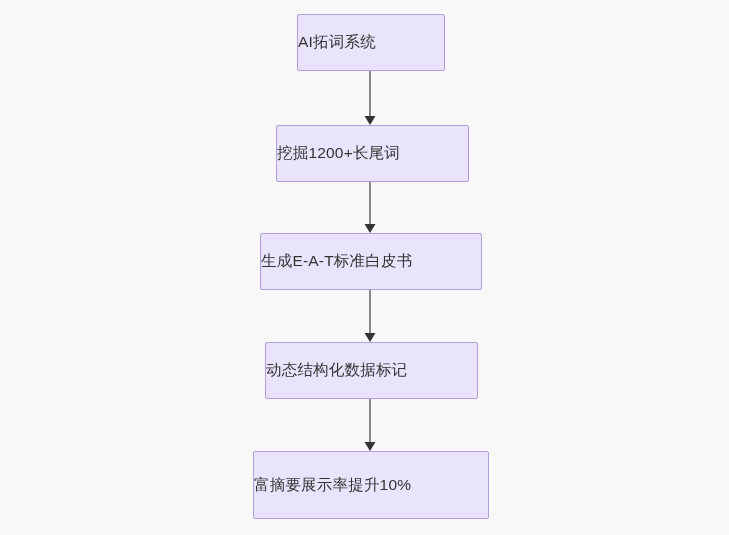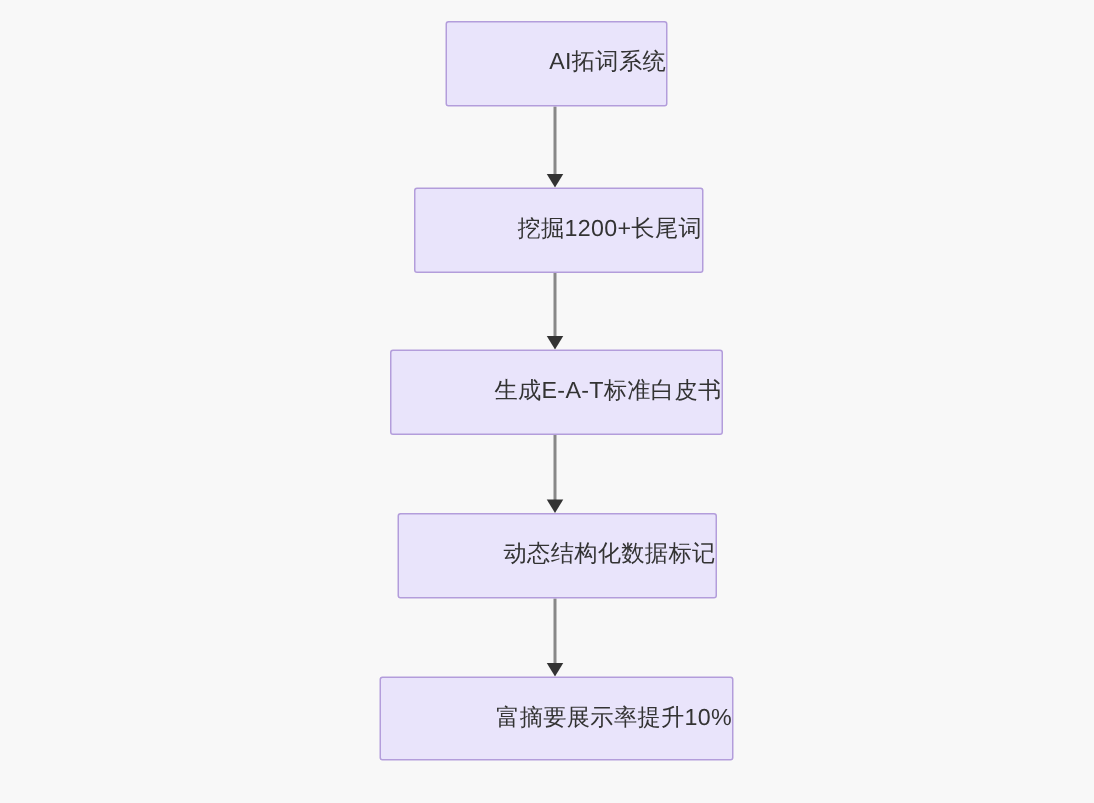--- a/index.html
+++ b/index.html
@@ -20,21 +20,21 @@
     background: #f8f8f8;
   }
   .node {
     position: absolute;
     box-sizing: border-box;
     background: #e9e4fb;
     border: 1.4px solid #b39ddb;
     border-radius: 2px;
     display: flex;
     align-items: center;
-    justify-content: flex-end;
+    justify-content: flex-start;
     color: #333333;
     font-size: 15.5px;
     line-height: 1.2;
     letter-spacing: 0.2px;
     white-space: nowrap;
     z-index: 2;
   }
   .node-label {
     display: block;
   }
@@ -89,17 +89,17 @@
   </div>
 
   <div class="node" style="left:260px; top:233px; width:222px; height:57px;">
     <span class="node-label">生成E-A-T标准白皮书</span>
   </div>
 
   <div class="node" style="left:265px; top:342px; width:213px; height:57px;">
     <span class="node-label">动态结构化数据标记</span>
   </div>
 
-  <div class="node" style="left:253px; top:451px; width:236px; height:56px;padding-left:48px;">
+  <div class="node" style="left:253px; top:451px; width:236px; height:68px;">
     <span class="node-label">富摘要展示率提升10%</span>
   </div>
 
 </div>
 
 </body></html>

